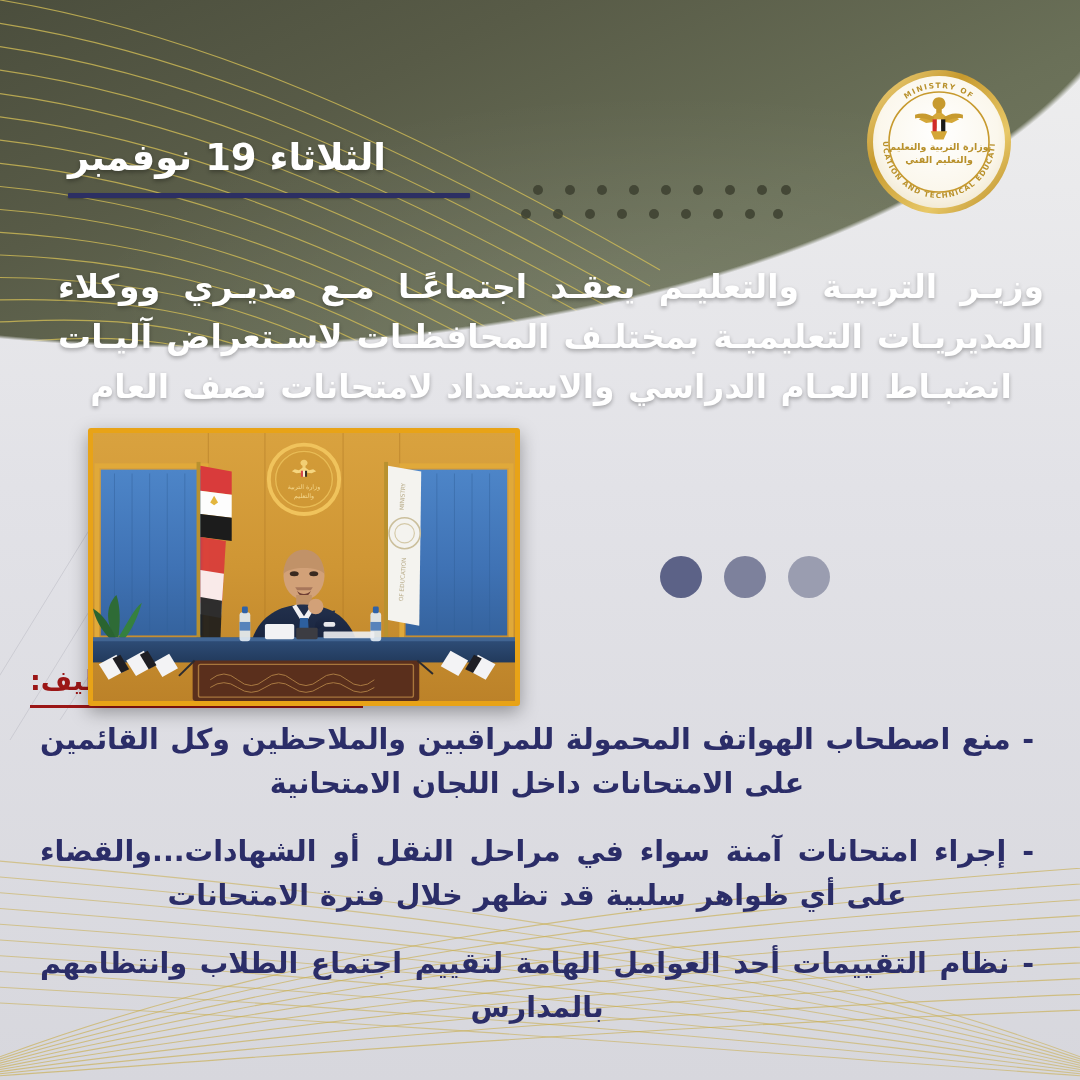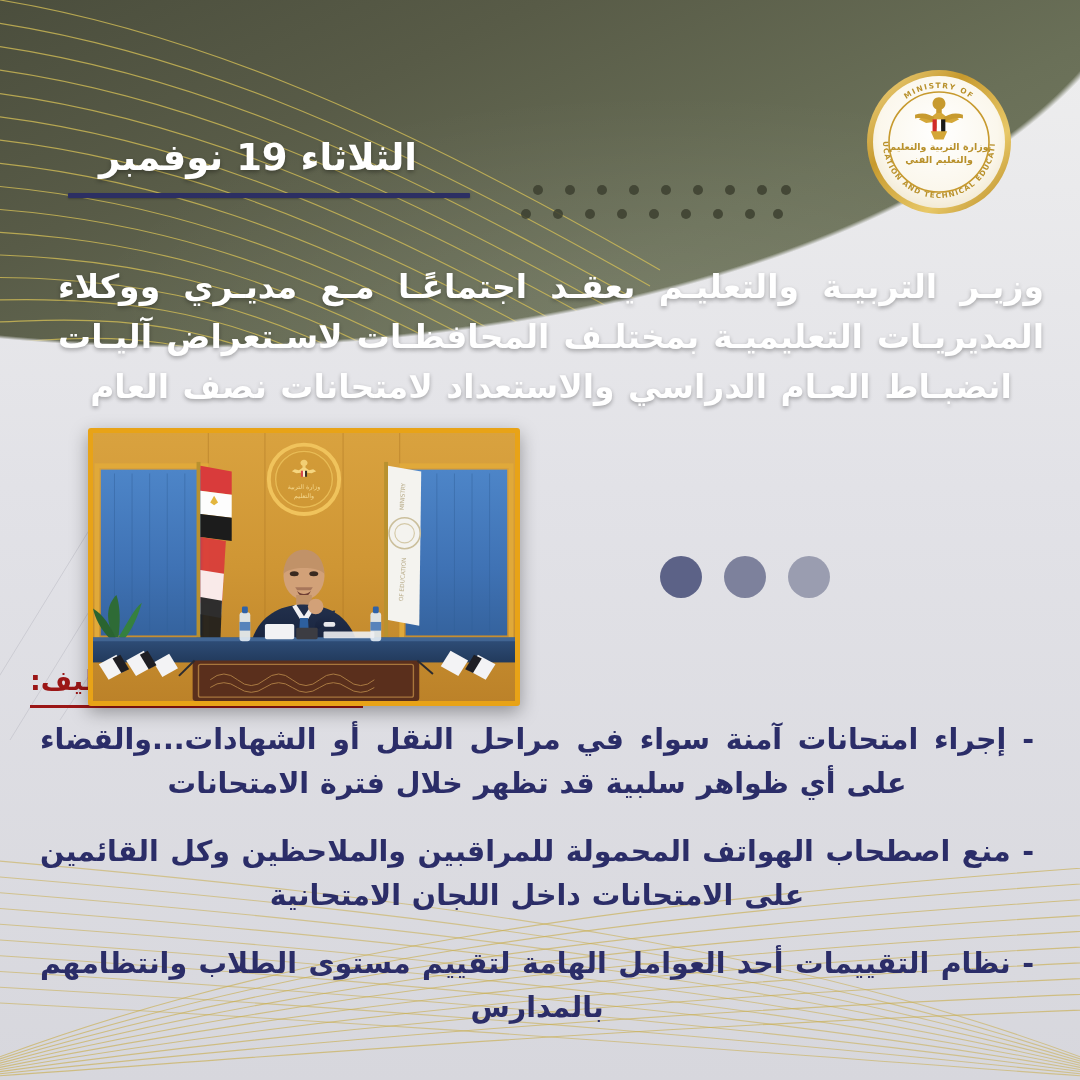--- a/index.html
+++ b/index.html
@@ -47,21 +47,20 @@
   .green-lines svg { width:100%; height:100%; display:block; }
 
   
   .date-block {
     position:absolute; right:610px; top:138px; z-index:6; text-align:left;
   }
   .date-text {
     font-size:37px; font-weight:bold; color:#ffffff;
     letter-spacing:.2px; line-height:1.1; white-space:nowrap;
     text-shadow:0 2px 4px rgba(0,0,0,.32);
-    margin-left:31px;
   }
   .date-rule {
     margin-top:14px; height:5px; width:402px;
     background:#2c2f63; border-radius:1px;
     box-shadow:0 1px 2px rgba(0,0,0,.25);
   }
 
   
   .dot-grid { position:absolute; left:520px; top:180px; z-index:5; }
   .dot-grid svg { display:block; }
@@ -438,18 +437,18 @@
     <i style="background:#9a9db0"></i>
     <i style="background:#7d819c"></i>
     <i style="background:#5c6287"></i>
   </div>
 
   <div class="minister">
     <span class="minister-name">الوزير محمد عبد اللطيف:</span>
   </div>
 
   <div class="bullets">
+    <div class="bullet">- منع اصطحاب الهواتف المحمولة للمراقبين والملاحظين وكل القائمين على الامتحانات داخل اللجان الامتحانية</div>
     <div class="bullet">- إجراء امتحانات آمنة سواء في مراحل النقل أو الشهادات...والقضاء على أي ظواهر سلبية قد تظهر خلال فترة الامتحانات</div>
-    <div class="bullet">- منع اصطحاب الهواتف المحمولة للمراقبين والملاحظين وكل القائمين على الامتحانات داخل اللجان الامتحانية</div>
-    <div class="bullet">- نظام التقييمات أحد العوامل الهامة لتقييم مستوى الطلاب وانتظامهم بالمدارس</div>
+    <div class="bullet">- نظام التقييمات أحد العوامل الهامة لتقييم اجتماع الطلاب وانتظامهم بالمدارس</div>
   </div>
 
 </div>
 
 </body></html>

